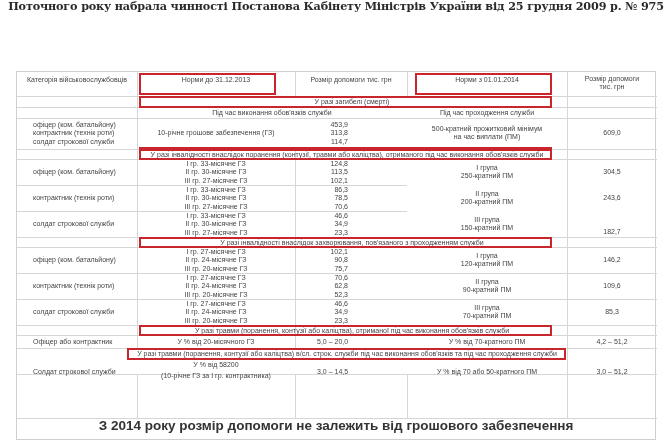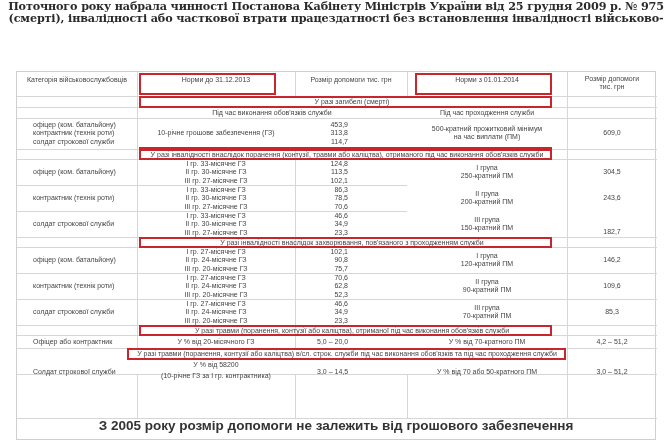--- a/index.html
+++ b/index.html
@@ -14,21 +14,20 @@
   .vl{position:absolute;border-left:1px solid #d6d6d6;}
   .red{position:absolute;border:2px solid #c8262c;box-sizing:border-box;}
   .band{position:absolute;font-size:7px;line-height:8px;color:#444;white-space:nowrap;text-align:center;}
   .footer{position:absolute;left:16px;top:418px;width:640px;text-align:center;font-size:13.5px;font-weight:bold;color:#333;}
 </style>
 </head>
 <body>
 
 <div class="title">
   <div>Поточного року набрала чинності Постанова Кабінету Міністрів України від 25 грудня 2009 р. № 975</div>
-  <div>(смерті), інвалідності або часткової втрати працездатності без встановлення інвалідності військово-</div>
 </div>
 
 <div class="tbl">
 
   <div class="vl" style="left:120px;top:0;height:276px;"></div>
   <div class="vl" style="left:120px;top:302px;height:44px;"></div>
   <div class="vl" style="left:278px;top:0;height:24px;"></div>
   <div class="vl" style="left:278px;top:77px;height:200px;"></div>
   <div class="vl" style="left:278px;top:302px;height:44px;"></div>
   <div class="vl" style="left:390px;top:0;height:24px;"></div>
@@ -205,13 +204,13 @@
         <div>23,3</div>
       </div>
       <div class="c ctr" style="left:390px;top:232px;width:160px;">
         <div>ІІІ група</div>
         <div>70-кратний ПМ</div>
       </div>
       <div class="c ctr" style="left:550px;top:236px;width:90px;">85,3</div>
     </div>
 </div>
 
-<div class="footer">З 2005 року розмір допомоги не залежить від грошового забезпечення</div>
+<div class="footer">З 2014 року розмір допомоги не залежить від грошового забезпечення</div>
 
 </body></html>

